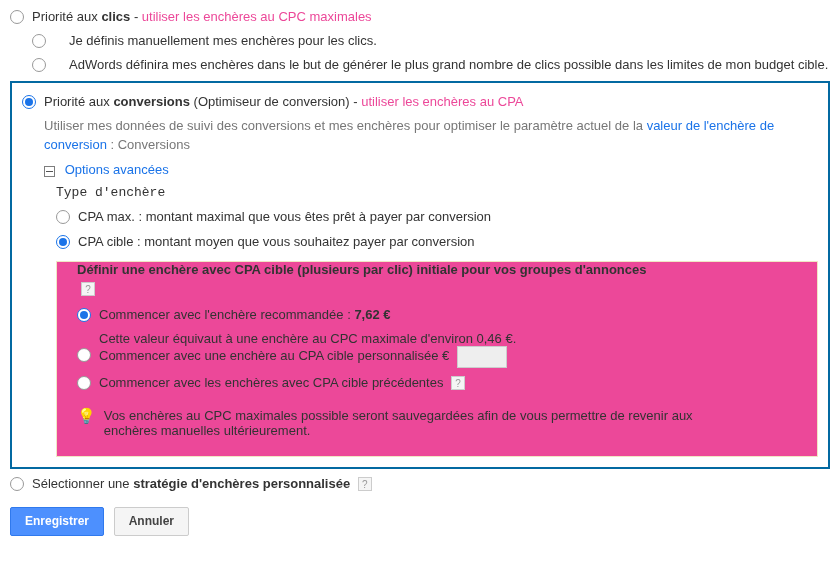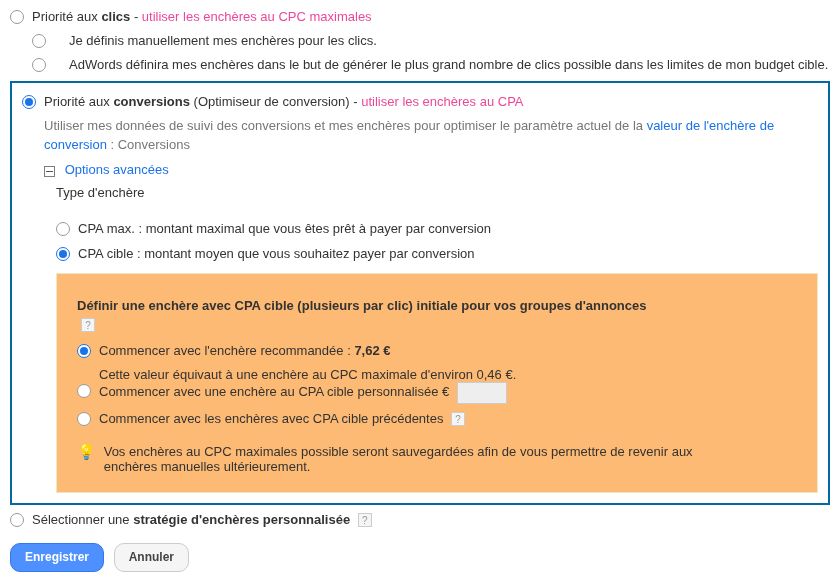--- a/index.html
+++ b/index.html
@@ -61,23 +61,23 @@
       background: #fff;
     }
     .expander-box::before {
       content: "";
       position: absolute;
       left: 1px; right: 1px; top: 4px;
       height: 1px;
       background: #555;
     }
     .yellow-panel {
-      background: #fdba74;
+      background: #ec4899;
       border: 1px solid #f0e6c4;
-      padding: 24px 20px 18px 20px;
+      padding: 0 20px 18px 20px;
       margin-top: 10px;
     }
     .help-icon {
       display: inline-block;
       width: 14px; height: 14px;
       border: 1px solid #ccc;
       background: #f5f5f5;
       color: #999;
       font-size: 10px;
       line-height: 13px;
@@ -110,21 +110,21 @@
       display: inline-block;
       height: 29px;
       padding: 0 14px;
       border: 1px solid #ccc;
       background: #f5f5f5;
       font-size: 12px;
       font-weight: bold;
       cursor: pointer;
       margin-right: 6px;
       line-height: 27px;
-      border-radius: 10px;
+      border-radius: 2px;
       color: #444;
     }
     .btn.primary {
       background: #4d90fe;
       border-color: #3079ed;
       color: #fff;
     }
     .sub-desc {
       color: #777;
       margin: 4px 0 8px 22px;
@@ -159,21 +159,21 @@
   </div>
   <div class="sub-desc">
     <span>Utiliser mes données de suivi des conversions et mes enchères pour optimiser le paramètre actuel de la </span><a class="link">valeur de l'enchère de conversion</a><span> : Conversions</span>
   </div>
 
   <div class="indent-1" style="margin-bottom:8px;">
     <span class="expander-box"></span>
     <a class="link">Options avancées</a>
   </div>
 
-  <div class="indent-2" style="margin-bottom:20px;">Type d'enchère</div>
+  <div class="indent-2" style="margin-bottom:8px;font-family:Liberation Mono, monospace;">Type d'enchère</div>
 
   <div class="row indent-2">
     <span class="radio"></span>
     <span class="label">CPA max. : montant maximal que vous êtes prêt à payer par conversion</span>
   </div>
   <div class="row indent-2">
     <span class="radio checked"></span>
     <span class="label">CPA cible : montant moyen que vous souhaitez payer par conversion</span>
   </div>
 

